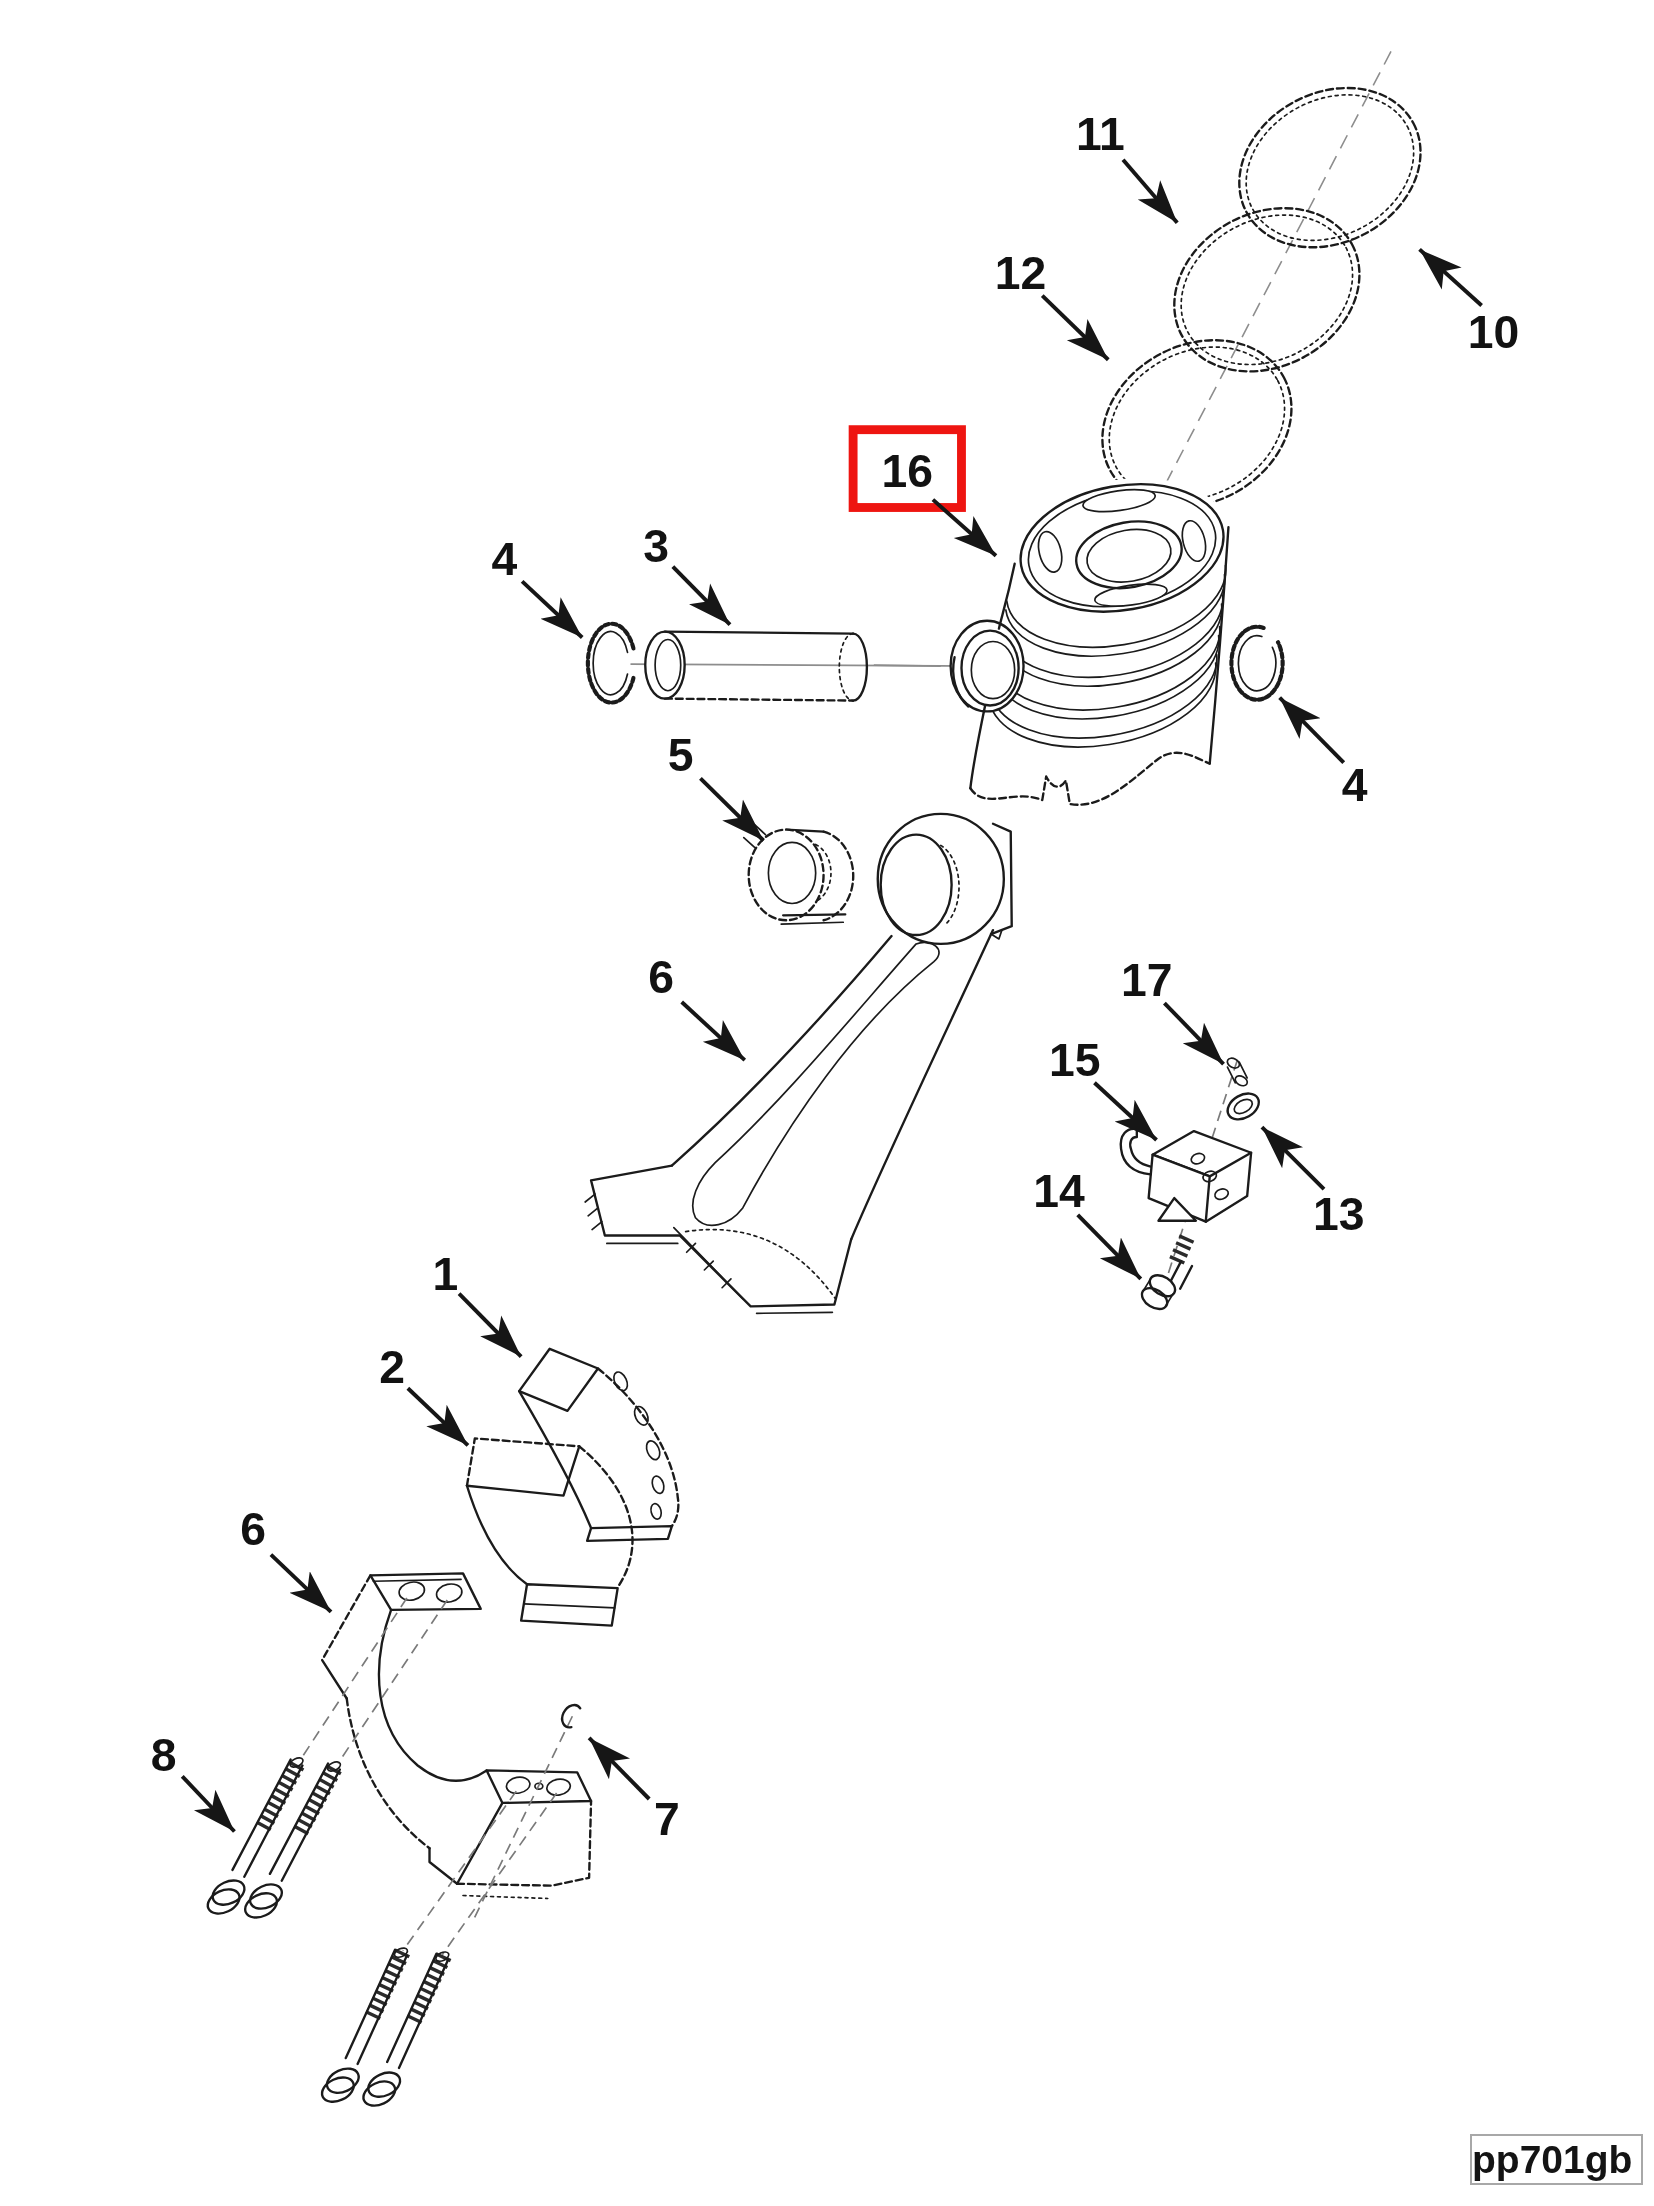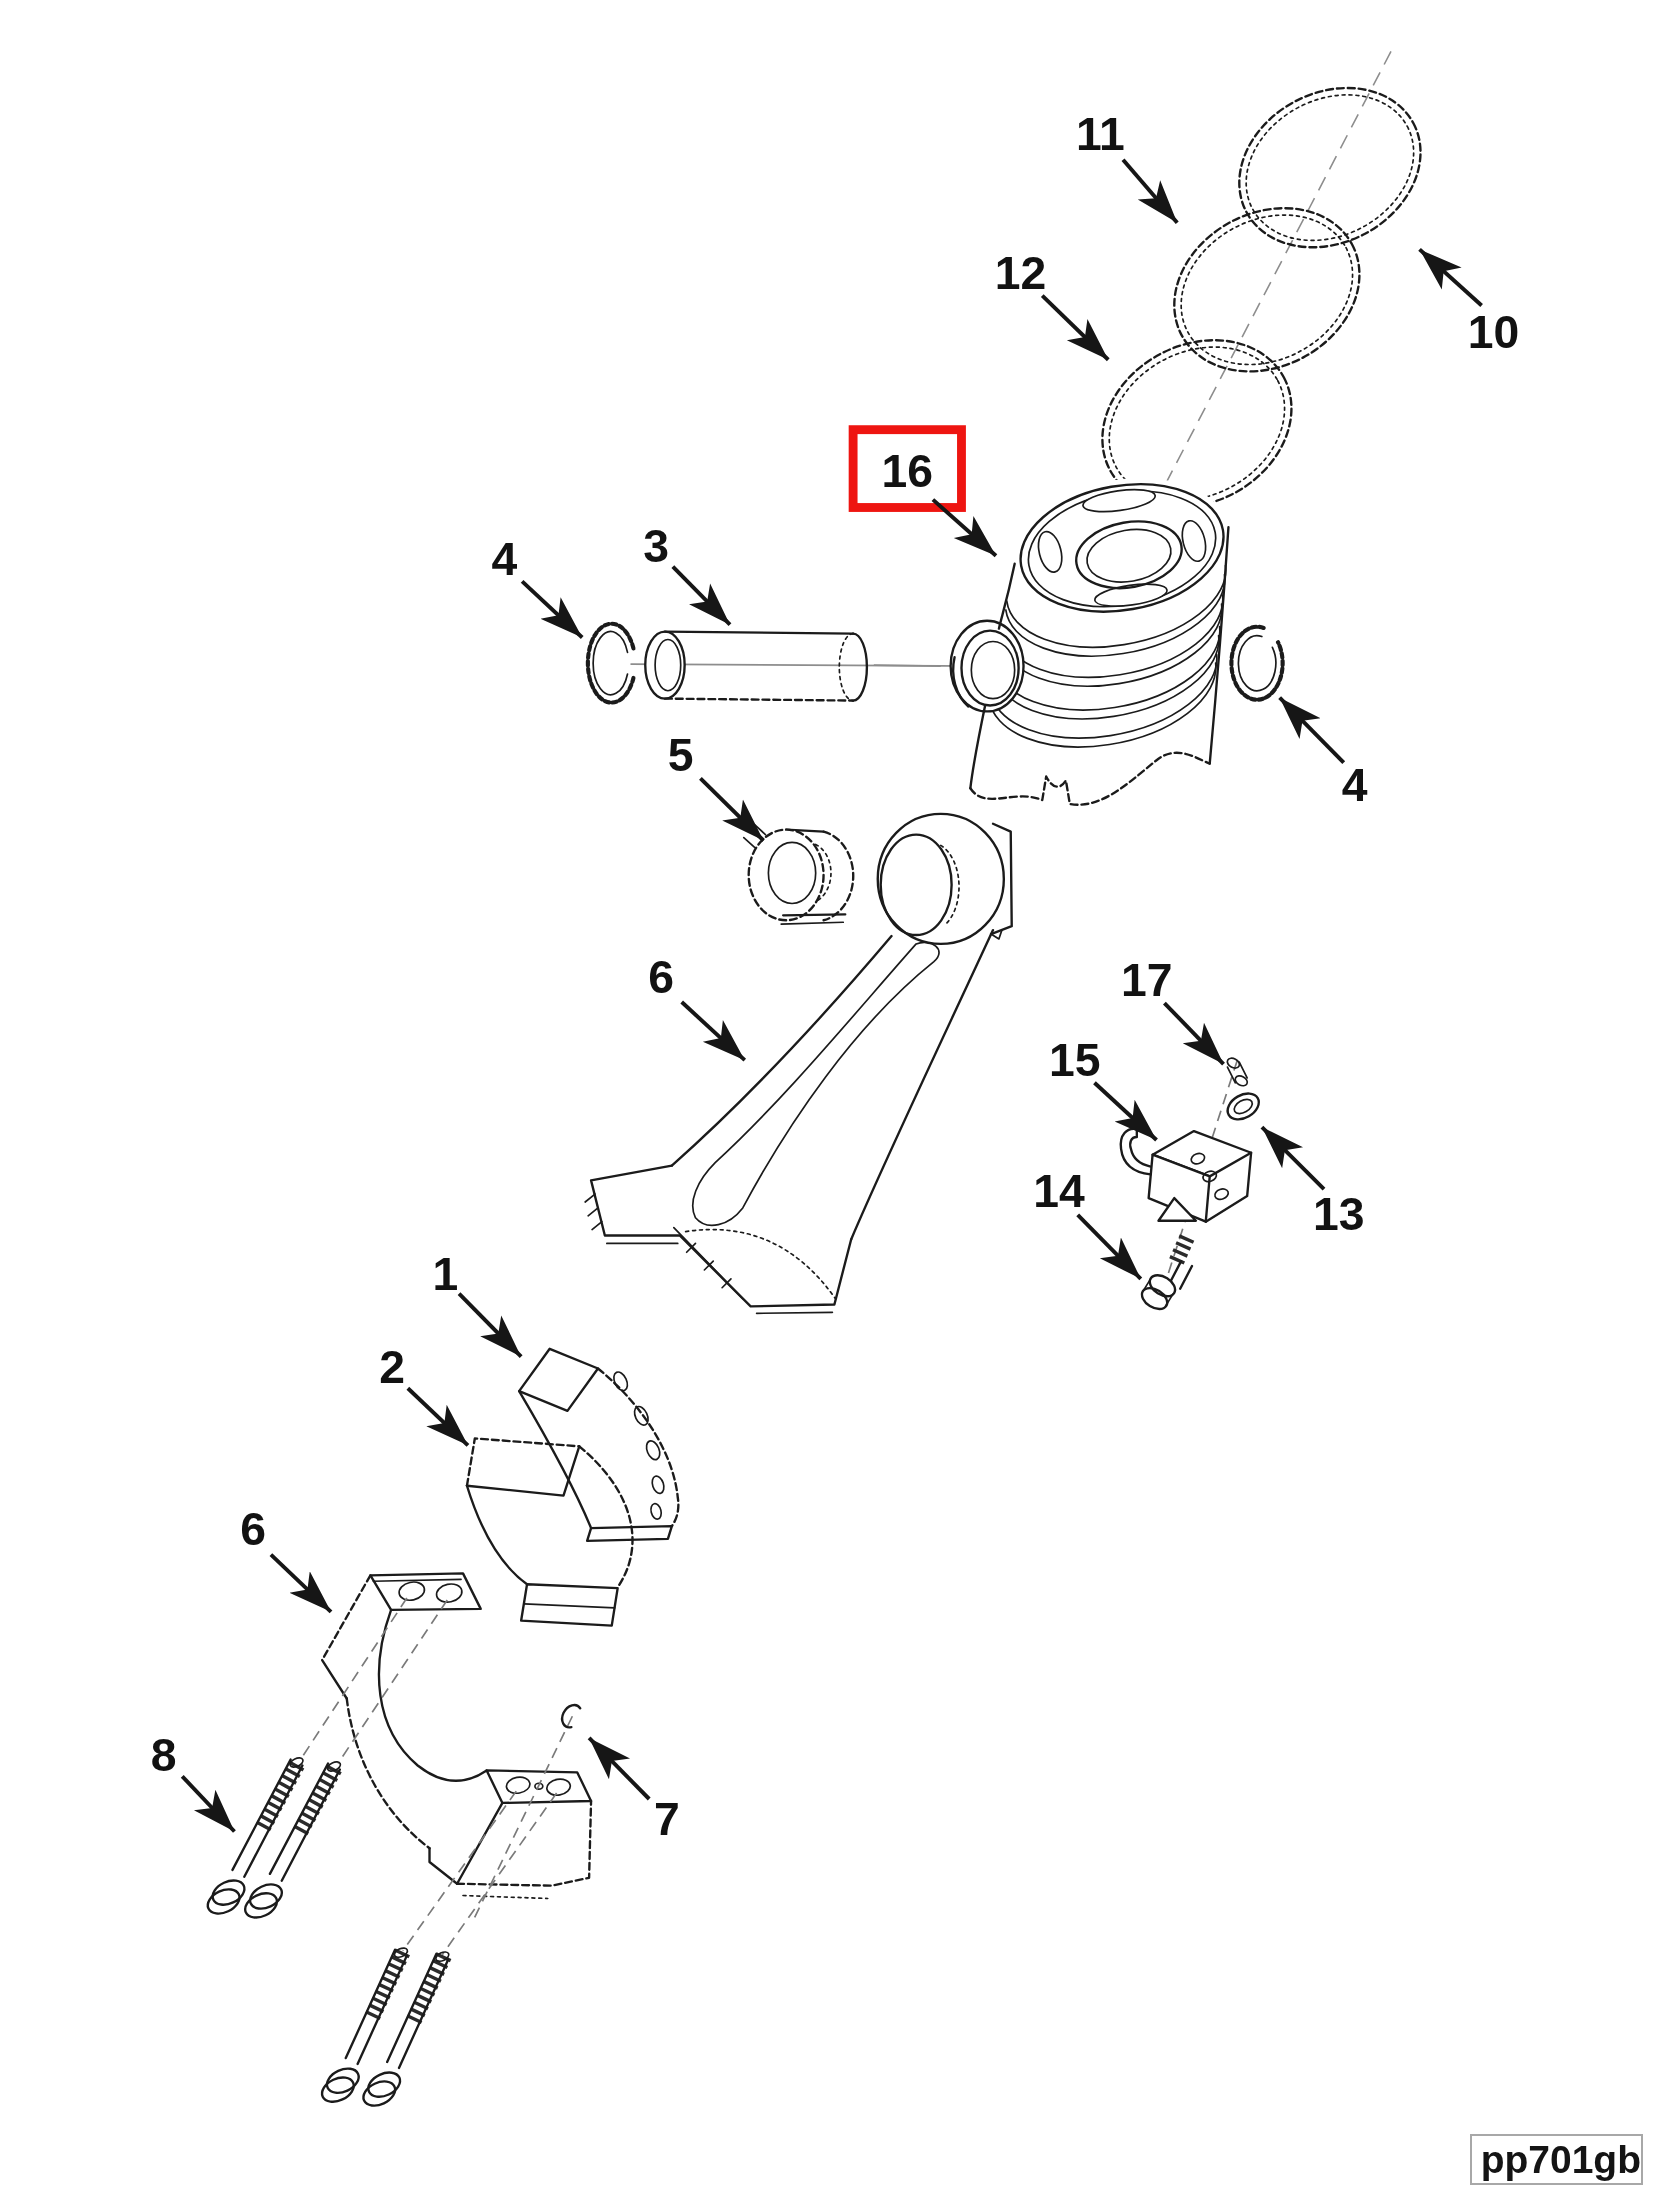--- a/index.html
+++ b/index.html
@@ -13,21 +13,21 @@
   .dash{stroke-dasharray:7 4;}
   .dot{stroke-dasharray:3 4;}
   .bead{stroke-dasharray:4.5 3.2;stroke-width:4.2;}
   .leader{stroke:#7a7a7a;fill:none;stroke-width:1.7;stroke-dasharray:11 7;}
   .axis{stroke:#8d8d8d;fill:none;stroke-width:1.6;}
   .axisdash{stroke:#8d8d8d;fill:none;stroke-width:1.6;stroke-dasharray:15 9;}
   .thread{stroke:#2b2b2b;stroke-width:16;stroke-dasharray:3.5 4.2;fill:none;stroke-linecap:butt;}
   .callout-text{font:700 47px "Liberation Sans",sans-serif;fill:#121212;text-anchor:middle;}
   #part-code-box{position:absolute;left:1470px;top:2134px;width:173px;height:51px;
     border:2px solid #a8a8a8;box-sizing:border-box;display:flex;align-items:center;
-    justify-content:flex-end;font:700 39px "Liberation Sans",sans-serif;color:#141414;}
+    justify-content:flex-start;font:700 39px "Liberation Sans",sans-serif;color:#141414;}
 </style>
 </head>
 <body>
 
 <div class="page">
   <svg id="diagram-svg" width="1655" height="2207" viewBox="0 0 1680 2240">
     <defs>
       <marker id="arrowhead" markerUnits="userSpaceOnUse" markerWidth="50" markerHeight="36" refX="44" refY="17" orient="auto">
         <path d="M0,2 L44,17 L0,32 L11,17 Z" fill="#161616"></path>
       </marker>

